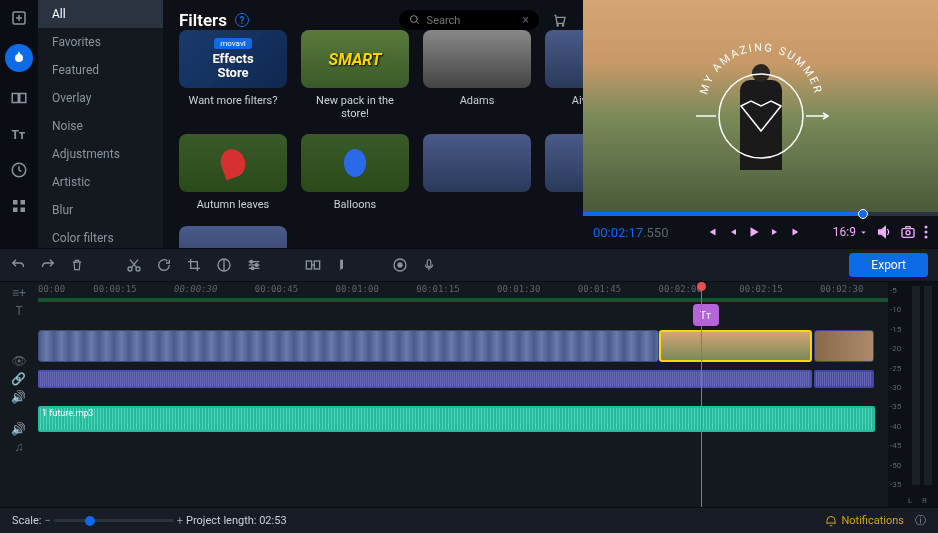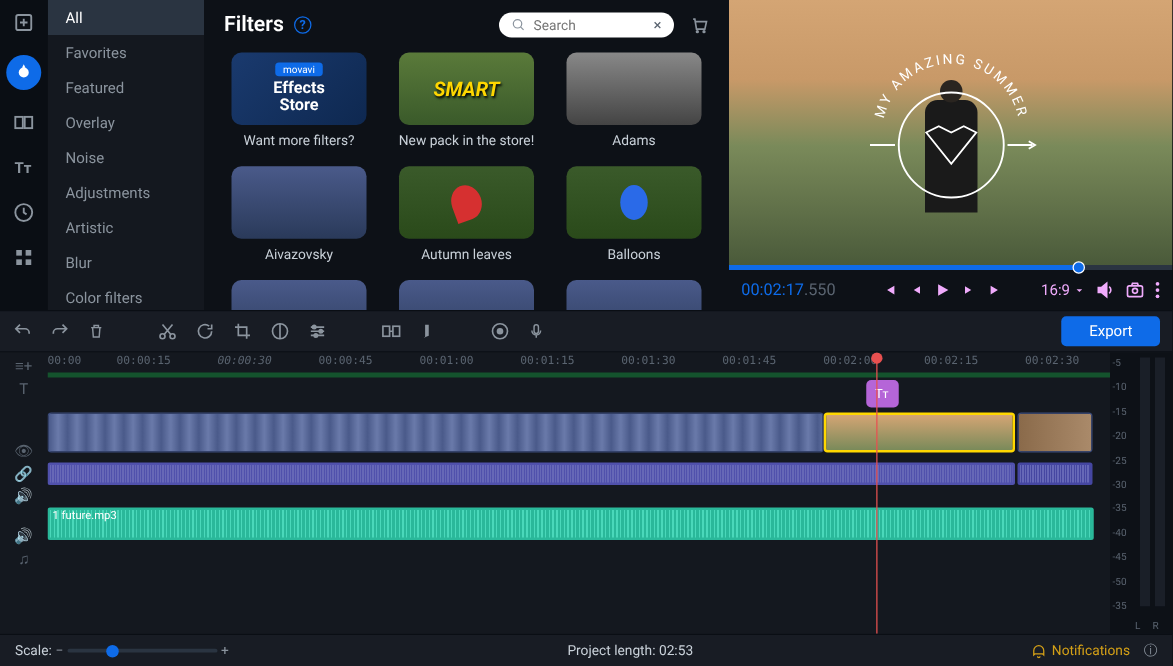--- a/index.html
+++ b/index.html
@@ -6,27 +6,27 @@
 body{background:#0d1117;color:#c9d1d9;width:938px;height:533px;overflow:hidden;font-size:12px}
 .app{display:flex;flex-direction:column;height:533px}
 .top{display:flex;height:248px}
 .left-rail{width:38px;background:#0a0e14;display:flex;flex-direction:column;align-items:center;padding-top:8px;gap:16px}
 .left-rail .ico{width:20px;height:20px;display:flex;align-items:center;justify-content:center;color:#8b949e;cursor:pointer}
 .left-rail .ico.active{width:28px;height:28px;background:#0e6be8;border-radius:50%;color:#fff}
 .categories{width:125px;background:#14181f;overflow-y:auto}
 .cat-item{padding:7px 14px;color:#8b949e;cursor:pointer;font-size:12px}
 .cat-item.active{background:#2a3441;color:#fff}
 .filters-panel{flex:1;background:#0d1117;padding:10px 16px;overflow-y:auto}
-.filters-head{display:flex;align-items:center;gap:8px;margin-bottom:12px}
+.filters-head{display:flex;align-items:center;gap:8px;}
 .filters-title{font-size:17px;font-weight:600;color:#fff}
 .help-ico{width:14px;height:14px;border:1.5px solid #0e6be8;border-radius:50%;display:flex;align-items:center;justify-content:center;color:#0e6be8;font-size:10px;font-weight:700}
 .search-wrap{margin-left:auto;display:flex;align-items:center;gap:12px}
-.search{background:#ffffff;border-radius:12px;padding:3px 10px;display:flex;align-items:center;gap:6px;width:140px}
+.search{background:#000000;border-radius:12px;padding:3px 10px;display:flex;align-items:center;gap:6px;width:140px}
 .search input{background:none;border:none;outline:none;color:#8b949e;font-size:11px;width:90px}
-.filter-grid{display:grid;grid-template-columns:repeat(3,1fr);gap:14px 14px}
+.filter-grid{display:grid;grid-template-columns:repeat(4,1fr);gap:14px 14px}
 .filter-card{display:flex;flex-direction:column;align-items:center;gap:6px}
 .filter-thumb{width:108px;height:58px;border-radius:8px;background:#2a3441;position:relative;overflow:hidden}
 .filter-thumb.store{background:linear-gradient(135deg,#1a3a6e,#0e2850);display:flex;flex-direction:column;align-items:center;justify-content:center}
 .filter-thumb.store .badge{background:#0e6be8;color:#fff;font-size:8px;padding:1px 6px;border-radius:3px;margin-bottom:3px}
 .filter-thumb.store .txt{color:#fff;font-size:13px;font-weight:700;line-height:1.1;text-align:center}
 .filter-thumb.smart{background:linear-gradient(180deg,#5a7a3a,#3a5a2a);display:flex;align-items:center;justify-content:center}
 .filter-thumb.smart .txt{color:#ffd700;font-size:16px;font-weight:700;font-style:italic;text-shadow:1px 1px 2px #000}
 .filter-thumb.adams{background:linear-gradient(180deg,#888,#444)}
 .filter-thumb.aiv{background:linear-gradient(180deg,#4a5a8a,#2a3a5a)}
 .filter-thumb.autumn{background:linear-gradient(180deg,#3a5a2a,#2a4a1a);display:flex;align-items:center;justify-content:center}
@@ -440,21 +440,21 @@
     </div>
   </div>
 
   <div class="bottom-bar">
     <span>Scale:</span>
     <span style="color:#8b949e">−</span>
     <div class="scale-slider">
         <div class="scale-knob"></div>
       </div>
     <span style="color:#8b949e">+</span>
-    <div style="flex:1;text-align:center"><span>Project length:  02:53</span></div>
+    <div style="flex:1;"><span>Project length:  02:53</span></div>
     <span class="notif">
         <svg width="12" height="12" viewBox="0 0 24 24" fill="none" stroke="currentColor" stroke-width="2">
           <path d="M18 16H6l-2 2V11a8 8 0 0116 0v7zM10 20a2 2 0 004 0"></path>
         </svg>
         <span>Notifications</span>
       </span>
     <span style="color:#8b949e;margin-left:8px">ⓘ</span>
   </div>
 </div>
 

